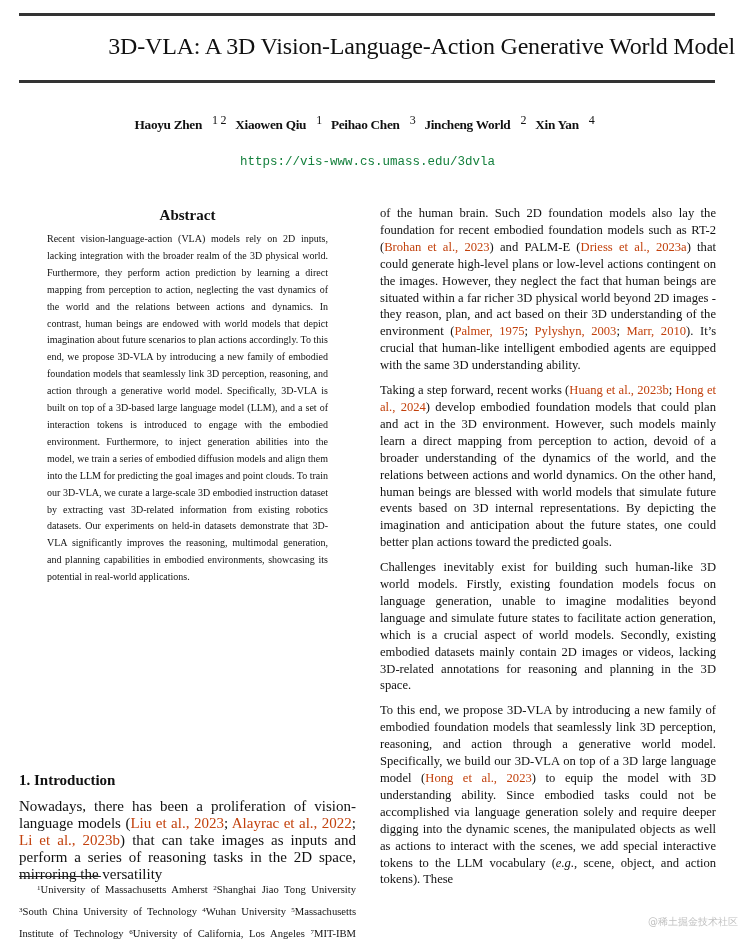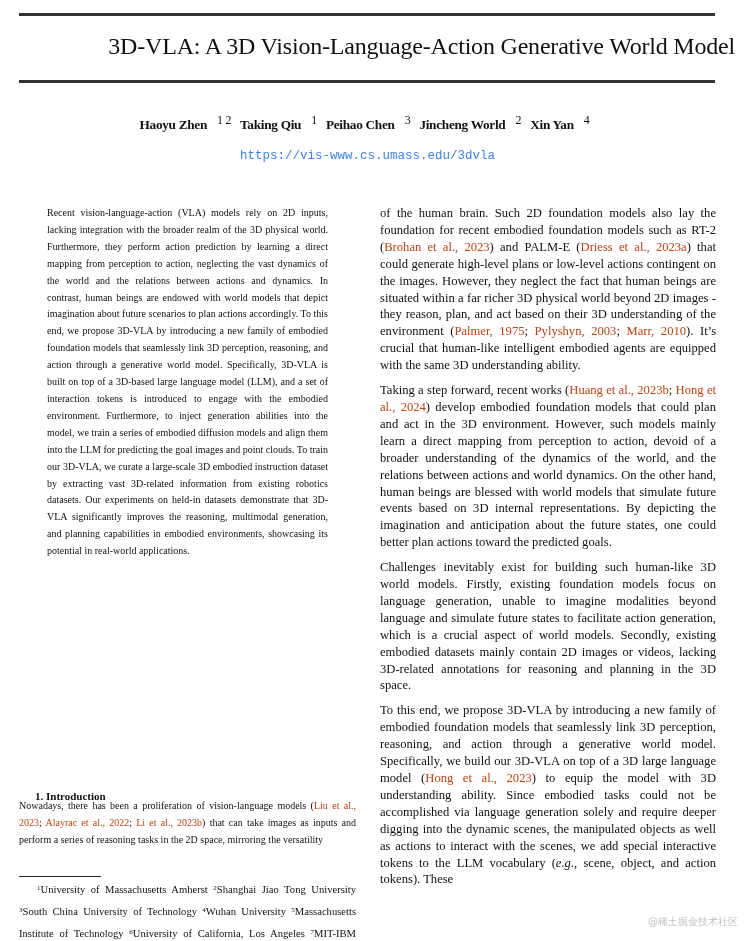--- a/index.html
+++ b/index.html
@@ -6,56 +6,57 @@
   body { width: 750px; height: 941px; overflow: hidden; position: relative;
          font-family: "Liberation Serif", "DejaVu Serif", serif; color: #111; }
   .rule { position: absolute; left: 19px; width: 696px; height: 3px; background: #333; }
   .rule.top { top: 13px; }
   .rule.bottom { top: 80px; }
   .title { position: absolute; top: 33px; left: 0; width: 735px; text-align: right;
            font-weight: normal; font-size: 24px; letter-spacing: -0.2px; }
   .authors { position: absolute; top: 112px; left: 0; width: 735px; text-align: center;
              font-weight: bold; font-size: 13.3px; line-height: 17.5px; letter-spacing: -0.3px; }
   .authors sup { font-weight: normal; font-size: 12px; vertical-align: 5px; margin-left: 10px; margin-right: 6px; }
-  .url { position: absolute; top: 149px; left: 0; width: 735px; text-align: center;
-         font-family: "Liberation Mono", "DejaVu Sans Mono", monospace; font-size: 12.5px; color: #3b82f6; }
+  .url { position: absolute; top: 155px; left: 0; width: 735px; text-align: center;
+         font-family: "Liberation Mono", "DejaVu Sans Mono", monospace; font-size: 12.5px; color: #15803d; }
   .col-left { position: absolute; left: 19px; top: 205px; width: 337px; }
   .col-right { position: absolute; left: 380px; top: 205px; width: 336px; }
   .abstract-head { text-align: center; font-weight: bold; font-size: 15px; margin: 0 0 6px 0; line-height: 20px; }
   .abstract-body { margin: 0 0 0 28px; width: 281px; font-size: 10px; line-height: 16.9px; text-align: justify; }
-  .sec-head { font-weight: bold; font-size: 11px; margin: 16px; line-height: 20px; position: absolute; top: 565px; left: 0; }
-  .intro-p { position: absolute; top: 593px; left: 0; width: 337px; font-size: 10px; line-height: 16.9px; text-align: justify; margin: 0; }
+  .sec-head { font-weight: bold; font-size: 15px; margin: 0; line-height: 20px; position: absolute; top: 565px; left: 0; }
+  .intro-p { position: absolute; top: 593px; left: 0; width: 337px; font-size: 15px; line-height: 16.9px; text-align: justify; margin: 0; }
   .fn-rule { position: absolute; left: 19px; top: 876px; width: 82px; height: 1px; background: #222; }
   .footnote { position: absolute; left: 19px; top: 878px; width: 337px; font-size: 10.6px; line-height: 20px; text-align: justify; text-indent: 18px; margin: 0; }
   .footnote sup { font-size: 7px; vertical-align: 3px; }
   .rp { font-size: 12.6px; line-height: 16.9px; text-align: justify; margin: 0 0 8px 0; }
   .cite { color: #c2410c; }
   .watermark { position: absolute; right: 12px; top: 915px; font-family: "DejaVu Sans", sans-serif;
                font-size: 10px; color: rgba(140,140,140,0.55); }
 </style>
 </head>
 <body>
 
 <div class="rule top"></div>
 <h1 class="title" style="margin:0">3D-VLA: A 3D Vision-Language-Action Generative World Model</h1>
 <div class="rule bottom"></div>
 
 <div class="authors">
   <div>
     <span>Haoyu Zhen</span><sup>1 2</sup>
-    <span>Taking Qiu</span><sup>1</sup>
+    <span>Xiaowen Qiu</span><sup>1</sup>
     <span>Peihao Chen</span><sup>3</sup>
     <span>Jincheng World</span><sup>2</sup>
     <span>Xin Yan</span><sup>4</sup>
   </div>
 </div>
 
 <a class="url" style="text-decoration:none">https://vis-www.cs.umass.edu/3dvla</a>
 
 <div class="col-left">
+  <h2 class="abstract-head">Abstract</h2>
   <p class="abstract-body">Recent vision-language-action (VLA) models rely on 2D inputs, lacking integration with the broader realm of the 3D physical world. Furthermore, they perform action prediction by learning a direct mapping from perception to action, neglecting the vast dynamics of the world and the relations between actions and dynamics. In contrast, human beings are endowed with world models that depict imagination about future scenarios to plan actions accordingly. To this end, we propose 3D-VLA by introducing a new family of embodied foundation models that seamlessly link 3D perception, reasoning, and action through a generative world model. Specifically, 3D-VLA is built on top of a 3D-based large language model (LLM), and a set of interaction tokens is introduced to engage with the embodied environment. Furthermore, to inject generation abilities into the model, we train a series of embodied diffusion models and align them into the LLM for predicting the goal images and point clouds. To train our 3D-VLA, we curate a large-scale 3D embodied instruction dataset by extracting vast 3D-related information from existing robotics datasets. Our experiments on held-in datasets demonstrate that 3D-VLA significantly improves the reasoning, multimodal generation, and planning capabilities in embodied environments, showcasing its potential in real-world applications.</p>
 
   <h2 class="sec-head">1. Introduction</h2>
   <p class="intro-p"><span>Nowadays, there has been a proliferation of vision-language models (</span><a class="cite">Liu et al., 2023</a><span>; </span><a class="cite">Alayrac et al., 2022</a><span>; </span><a class="cite">Li et al., 2023b</a><span>) that can take images as inputs and perform a series of reasoning tasks in the 2D space, mirroring the versatility</span></p>
 </div>
 
 <div class="fn-rule"></div>
 <p class="footnote"><sup>1</sup><span>University of Massachusetts Amherst </span><sup>2</sup><span>Shanghai Jiao Tong University </span><sup>3</sup><span>South China University of Technology </span><sup>4</sup><span>Wuhan University </span><sup>5</sup><span>Massachusetts Institute of Technology </span><sup>6</sup><span>University of California, Los Angeles </span><sup>7</sup><span>MIT-IBM Watson AI Lab.</span></p>
 
 <div class="col-right">

